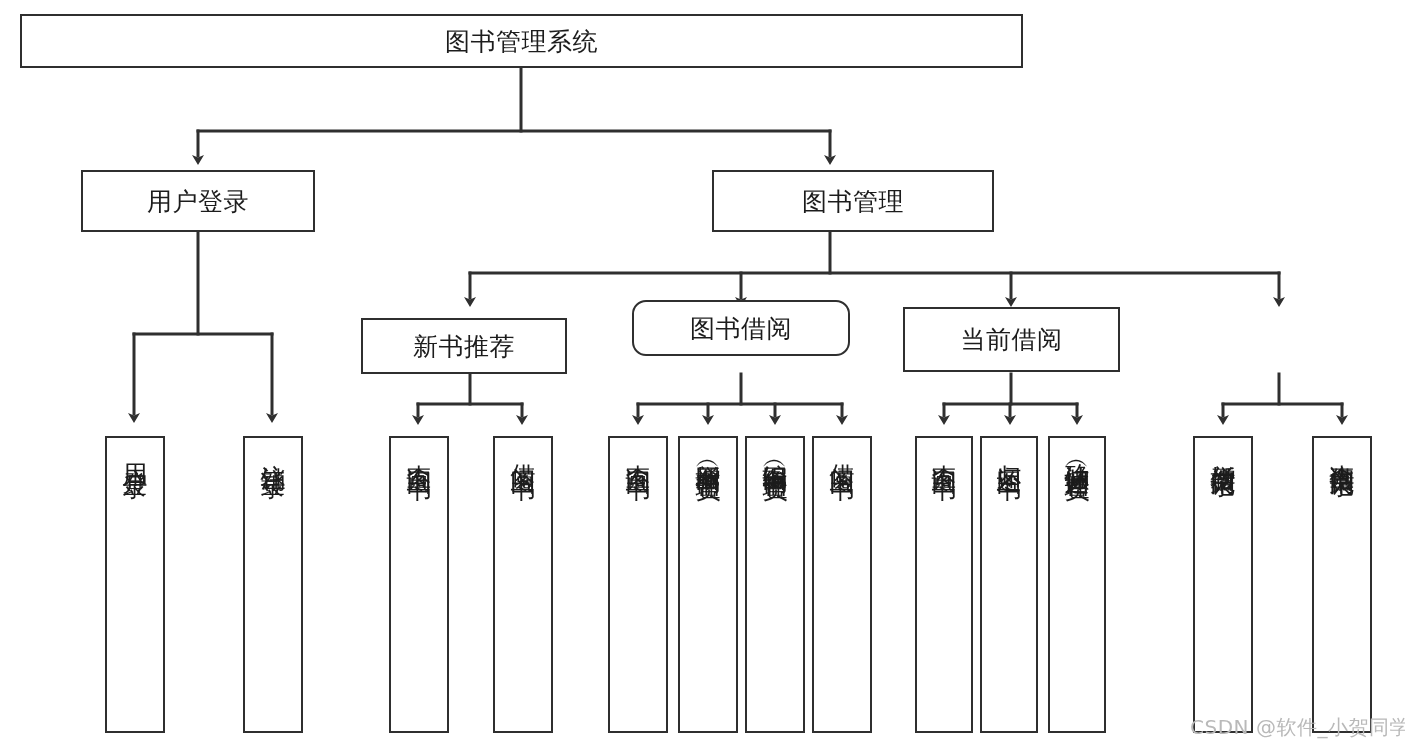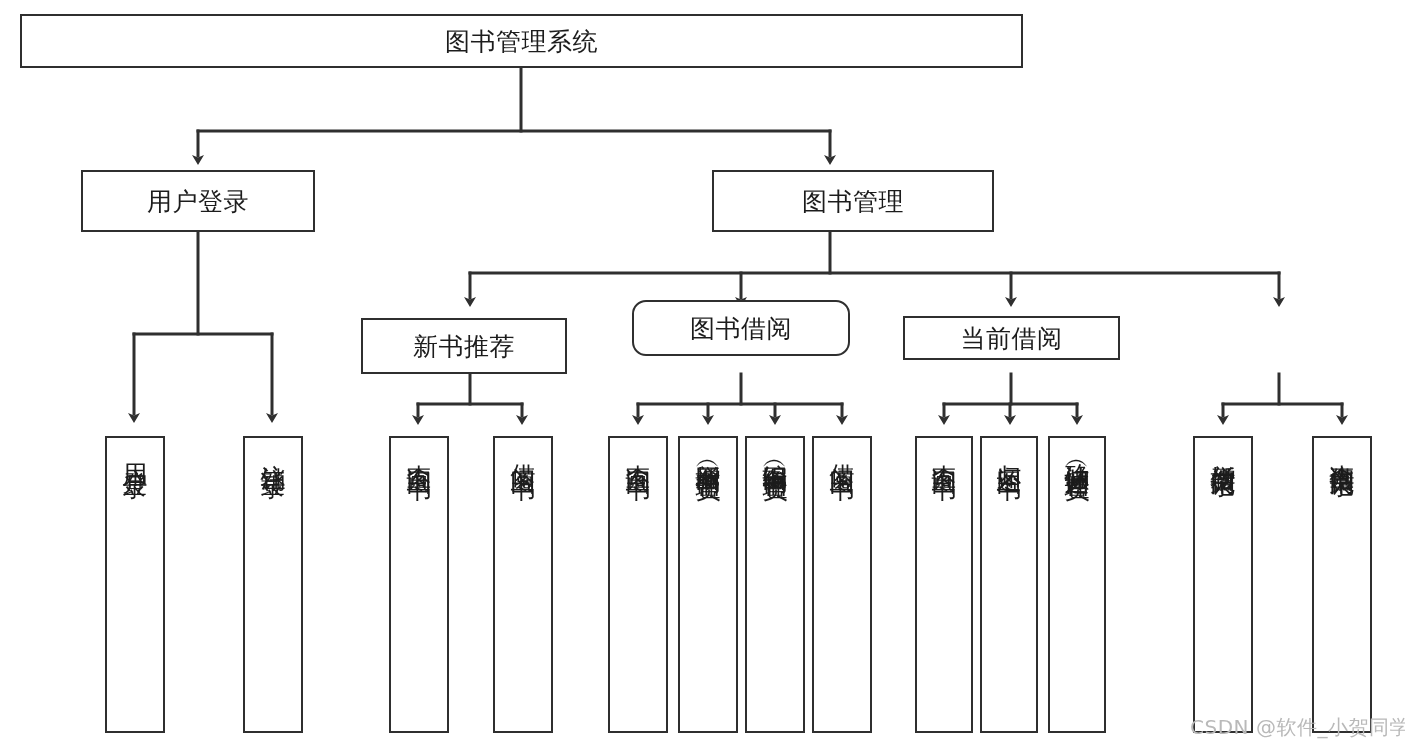--- a/index.html
+++ b/index.html
@@ -135,21 +135,21 @@
   <div class="node horiz" style="left:712px; top:170px; width:282px; height:62px;">
     <span class="label">图书管理</span>
   </div>
 
   <div class="node horiz" style="left:361px; top:318px; width:206px; height:56px;">
     <span class="label">新书推荐</span>
   </div>
   <div class="node horiz" style="left:632px; top:300px; width:218px; height:56px;border-radius:14px;">
     <span class="label">图书借阅</span>
   </div>
-  <div class="node horiz" style="left:903px; top:316px; width:217px; height:44px;">
+  <div class="node horiz" style="left:903px; top:307px; width:217px; height:65px;">
     <span class="label">当前借阅</span>
   </div>
 
   <div class="node vert" style="left:105px; top:436px; width:60px; height:297px;">
     <span class="label">用户登录</span>
   </div>
   <div class="node vert" style="left:243px; top:436px; width:60px; height:297px;">
     <span class="label">注销登录</span>
   </div>
 

